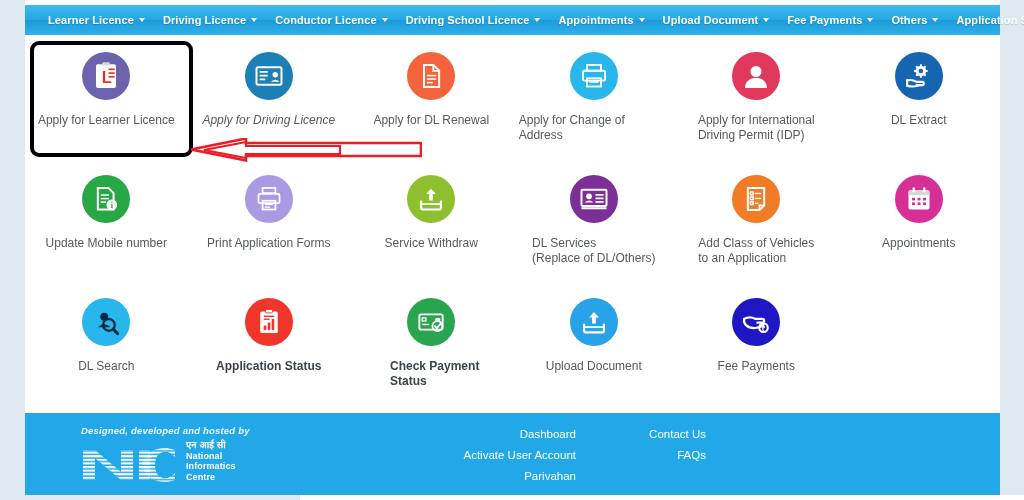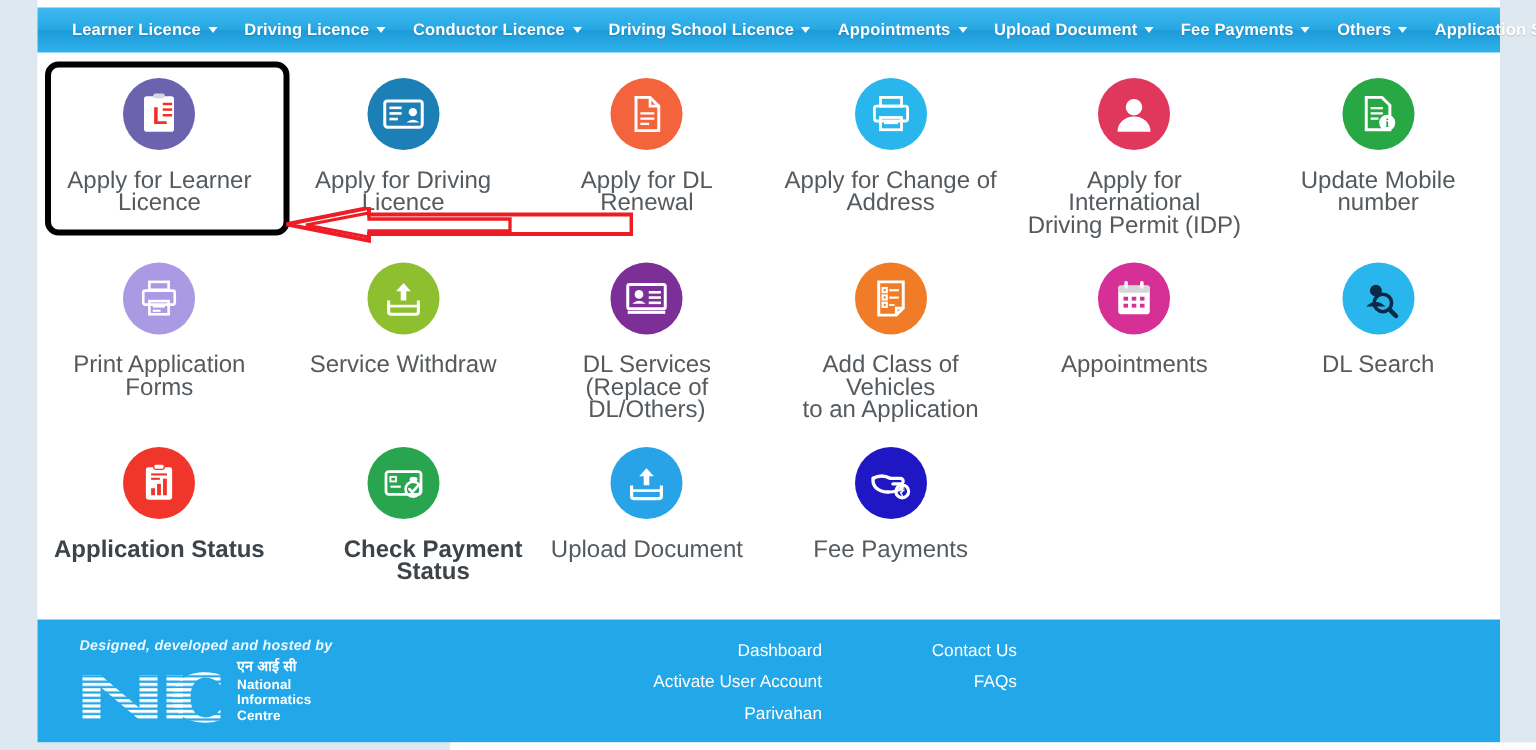--- a/index.html
+++ b/index.html
@@ -86,23 +86,22 @@
     width: 48px; height: 48px;
     border-radius: 50%;
     display: flex;
     align-items: center;
     justify-content: center;
     margin-bottom: 13px;
     flex: 0 0 auto;
   }
   .tile-icon svg { display: block; }
   .tile-label {
-    font-size: 16px;
+    font-size: 12px;
     color: #555a5e;
-    text-align: center;
     line-height: 15px;
     max-width: 150px;
   }
   .tile-label.bold { font-weight: bold; color: #3d4449; }
 
   
   #highlight-box {
     position: absolute;
     left: 30px;
     top: 41px;
@@ -126,20 +125,21 @@
   
   #footer {
     position: absolute;
     left: 25px;
     top: 413px;
     width: 975px;
     height: 82px;
     background: #22a7e8;
     display: flex;
     align-items: flex-start;
+    padding-left: 28px;
   }
   #footer-brand {
     width: 390px;
     padding: 12px 0 0 28px;
     flex: 0 0 auto;
   }
   .designed-by {
     color: #eaf7ff;
     font-size: 9.5px;
     font-style: italic;
@@ -255,21 +255,21 @@
         <div class="tile-icon" style="background: rgb(28, 127, 181);">
           <svg width="30" height="30" viewBox="0 0 24 24">
             <rect x="2" y="5" width="20" height="14" rx="1.4" fill="none" stroke="#ffffff" stroke-width="1.6"></rect>
             <circle cx="17" cy="11" r="2.2" fill="#ffffff"></circle>
             <path d="M13.5 16.5 q3.5-3 7 0" fill="#ffffff"></path>
             <rect x="4.5" y="8" width="6.5" height="1.4" fill="#ffffff"></rect>
             <rect x="4.5" y="11" width="6.5" height="1.4" fill="#ffffff"></rect>
             <rect x="4.5" y="14" width="4.5" height="1.4" fill="#ffffff"></rect>
           </svg>
         </div>
-        <div class="tile-label" style="white-space: pre-line;">Apply for Driving Licence</div>
+        <div class="tile-label" style="white-space: pre-line; font-style: italic;">Apply for Driving Licence</div>
       </div>
       <div class="tile">
         <div class="tile-icon" style="background: rgb(244, 100, 60);">
           <svg width="28" height="28" viewBox="0 0 24 24">
             <path d="M6 2.5h8l5 5v14H6z" fill="none" stroke="#ffffff" stroke-width="1.7"></path>
             <path d="M14 2.5v5h5" fill="none" stroke="#ffffff" stroke-width="1.5"></path>
             <rect x="8.5" y="11" width="8" height="1.3" fill="#ffffff"></rect>
             <rect x="8.5" y="14" width="8" height="1.3" fill="#ffffff"></rect>
             <rect x="8.5" y="17" width="5" height="1.3" fill="#ffffff"></rect>
           </svg>
@@ -289,20 +289,32 @@
       </div>
       <div class="tile">
         <div class="tile-icon" style="background: rgb(224, 55, 92);">
           <svg width="30" height="30" viewBox="0 0 24 24">
             <circle cx="12" cy="8.4" r="4.4" fill="#ffffff"></circle>
             <path d="M3.2 21.5c0-5 4-8.2 8.8-8.2s8.8 3.2 8.8 8.2z" fill="#ffffff"></path>
           </svg>
         </div>
         <div class="tile-label" style="white-space: pre-line;">Apply for International
 Driving Permit (IDP)</div>
+      </div>
+      <div class="tile">
+        <div class="tile-icon" style="background: rgb(21, 101, 176);">
+          <svg width="30" height="30" viewBox="0 0 24 24">
+            <circle cx="13.5" cy="8" r="4.3" fill="#ffffff"></circle>
+            <circle cx="13.5" cy="8" r="1.8" fill="#1565b0"></circle>
+            <path d="M13.5 2.6v1.6M13.5 11.8v1.6M8.1 8h1.6M17.3 8h1.6M9.7 4.2l1.1 1.1M16.2 10.7l1.1 1.1M17.3 4.2l-1.1 1.1M10.8 10.7l-1.1 1.1" stroke="#ffffff" stroke-width="1.5"></path>
+            <path d="M2.5 15.5q4-1 7.5 1.2h4.5a1.3 1.3 0 010 2.6H10" fill="none" stroke="#ffffff" stroke-width="1.7" stroke-linecap="round"></path>
+            <path d="M2.5 15.5v4.2q5.5 1.6 10-.4" fill="none" stroke="#ffffff" stroke-width="1.7" stroke-linecap="round"></path>
+          </svg>
+        </div>
+        <div class="tile-label" style="white-space: pre-line;">DL Extract</div>
       </div>
       <div class="tile">
         <div class="tile-icon" style="background: rgb(40, 167, 69);">
           <svg width="28" height="28" viewBox="0 0 24 24">
             <path d="M5 2.5h9l4.5 4.5V21H5z" fill="none" stroke="#ffffff" stroke-width="1.7"></path>
             <rect x="7.5" y="8" width="7" height="1.3" fill="#ffffff"></rect>
             <rect x="7.5" y="11" width="7" height="1.3" fill="#ffffff"></rect>
             <rect x="7.5" y="14" width="4.5" height="1.3" fill="#ffffff"></rect>
             <circle cx="17" cy="17" r="4.6" fill="#ffffff"></circle>
             <text x="17" y="19.4" font-size="7" font-weight="bold" text-anchor="middle" fill="#28a745" font-family="'Liberation Serif',serif">i</text>

